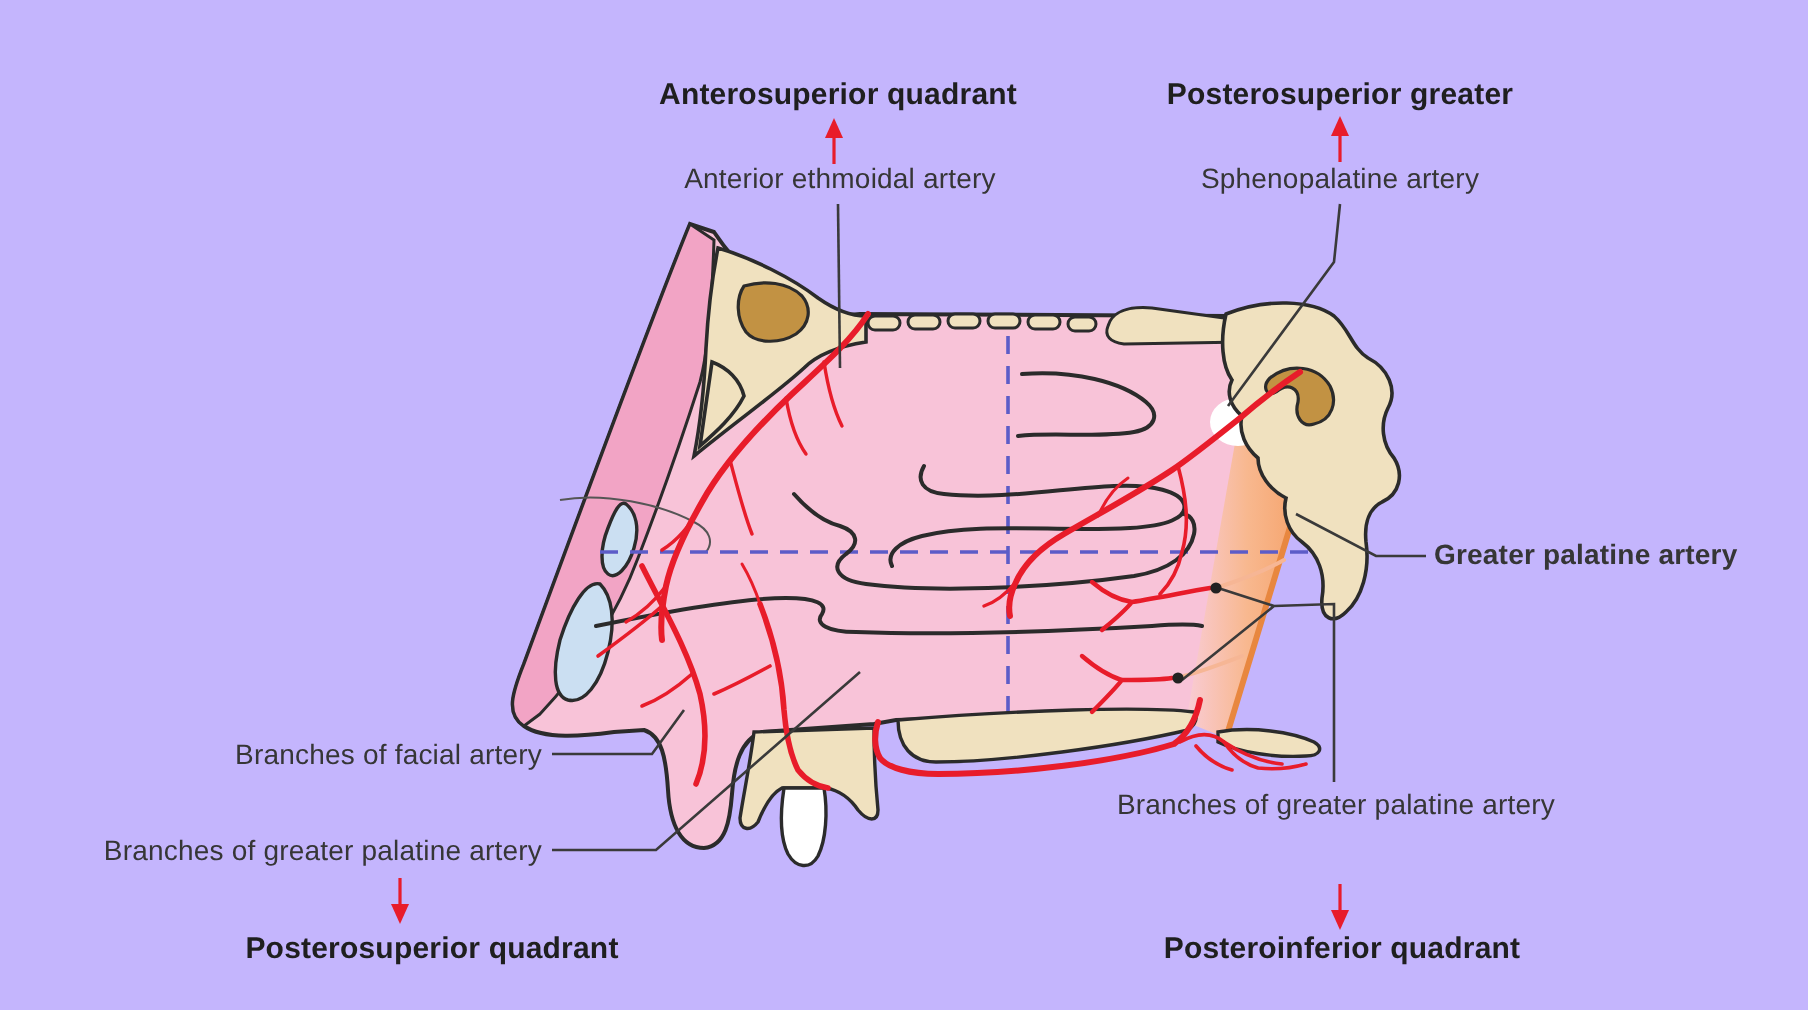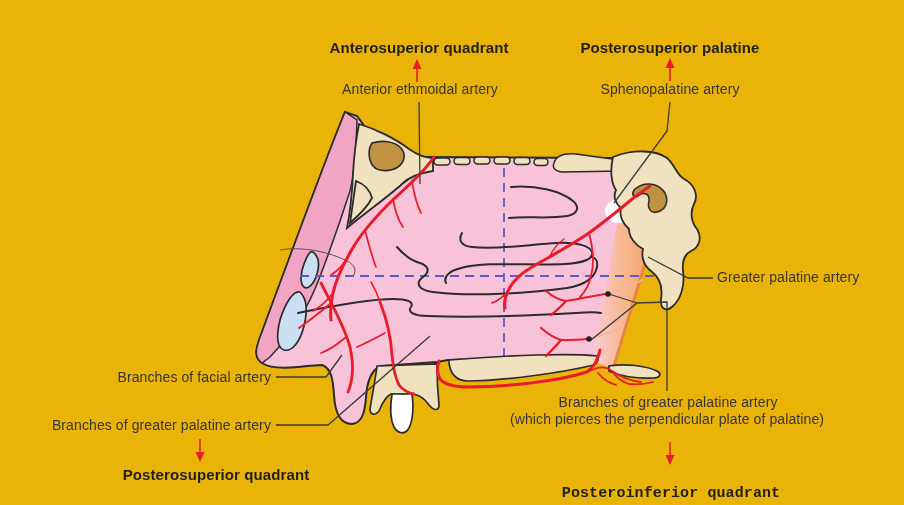--- a/index.html
+++ b/index.html
@@ -1,17 +1,17 @@
 <!DOCTYPE html>
 <html style="--pink: #f8c3d8; --pink-deep: #f2a4c5; --bone: #f0e1bf; --sinus-brown: #c29243; --cartilage-blue: #cbdff2; --plate-orange: #f5a066; --plate-orange-light: #f9ccd6; --plate-edge: #e8873f; --artery-red: #e81c2a; --artery-pale: #f6b695; --dash-blue: #5c5cc8; --outline: #2b2b2b; --leader: #3a3a3a; --text: #363636; --text-bold: #1f1f1f;"><head>
 <meta charset="utf-8">
 <style>
   html,body{margin:0;padding:0;background:#fff;}
   .stage{
-    position:relative;width:904px;height:505px;background:#eab308;overflow:hidden;
+    position:relative;width:904px;height:505px;background:#c4b5fd;overflow:hidden;
     font-family:"Liberation Sans",sans-serif;
   }
   .stage svg{position:absolute;left:0;top:0;}
   .lbl{
     position:absolute;white-space:nowrap;font-size:14px;color:var(--text,#363636);
     letter-spacing:.1px;
   }
   .lbl.bold{font-weight:bold;font-size:15px;color:var(--text-bold,#1f1f1f);}
   .lbl.center{transform:translateX(-50%);}
   .lbl.rightal{text-align:right;}
@@ -191,23 +191,22 @@
         <path d="M200,462 L195.5,452 L204.5,452 Z" stroke="none"></path>
       </g>
       <g>
         <path d="M670,442 L670,458" stroke-width="1.6" fill="none"></path>
         <path d="M670,465 L665.5,455 L674.5,455 Z" stroke="none"></path>
       </g>
     </g>
   </svg>
 
   <div class="lbl bold center" style="left:419px;top:39px;">Anterosuperior quadrant</div>
-  <div class="lbl bold center" style="left:670px;top:39px;">Posterosuperior palatine</div>
+  <div class="lbl bold center" style="left:670px;top:39px;">Posterosuperior greater</div>
   <div class="lbl center" style="left:670px;top:81px;">Sphenopalatine artery</div>
   <div class="lbl center" style="left:420px;top:81px;">Anterior ethmoidal artery</div>
-  <div class="lbl" style="left:717px;top:269px;">Greater palatine artery</div>
+  <div class="lbl" style="left:717px;top:269px;font-weight:bold;">Greater palatine artery</div>
   <div class="lbl rightal" style="right:633px;top:369px;">Branches of facial artery</div>
   <div class="lbl rightal" style="right:633px;top:417px;">Branches of greater palatine artery</div>
   <div class="lbl center" style="left:668px;top:394px;">Branches of greater palatine artery</div>
-  <div class="lbl center" style="left:667px;top:411px;">(which pierces the perpendicular plate of palatine)</div>
   <div class="lbl bold center" style="left:216px;top:466px;">Posterosuperior quadrant</div>
-  <div class="lbl bold center" style="left:671px;top:485px;font-family:Liberation Mono, monospace;">Posteroinferior quadrant</div>
+  <div class="lbl bold center" style="left:671px;top:466px;">Posteroinferior quadrant</div>
 </div>
 
 </body></html>

